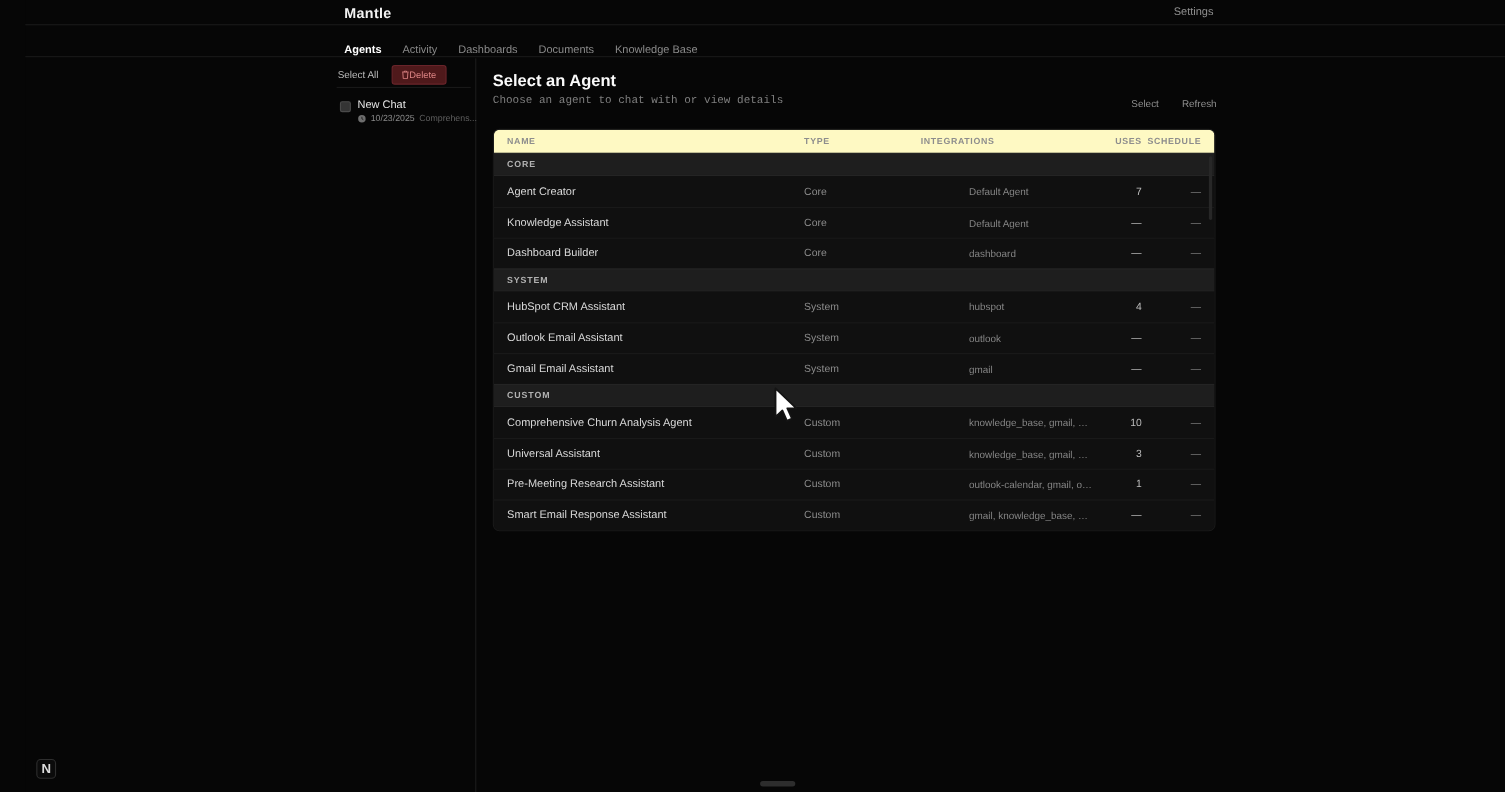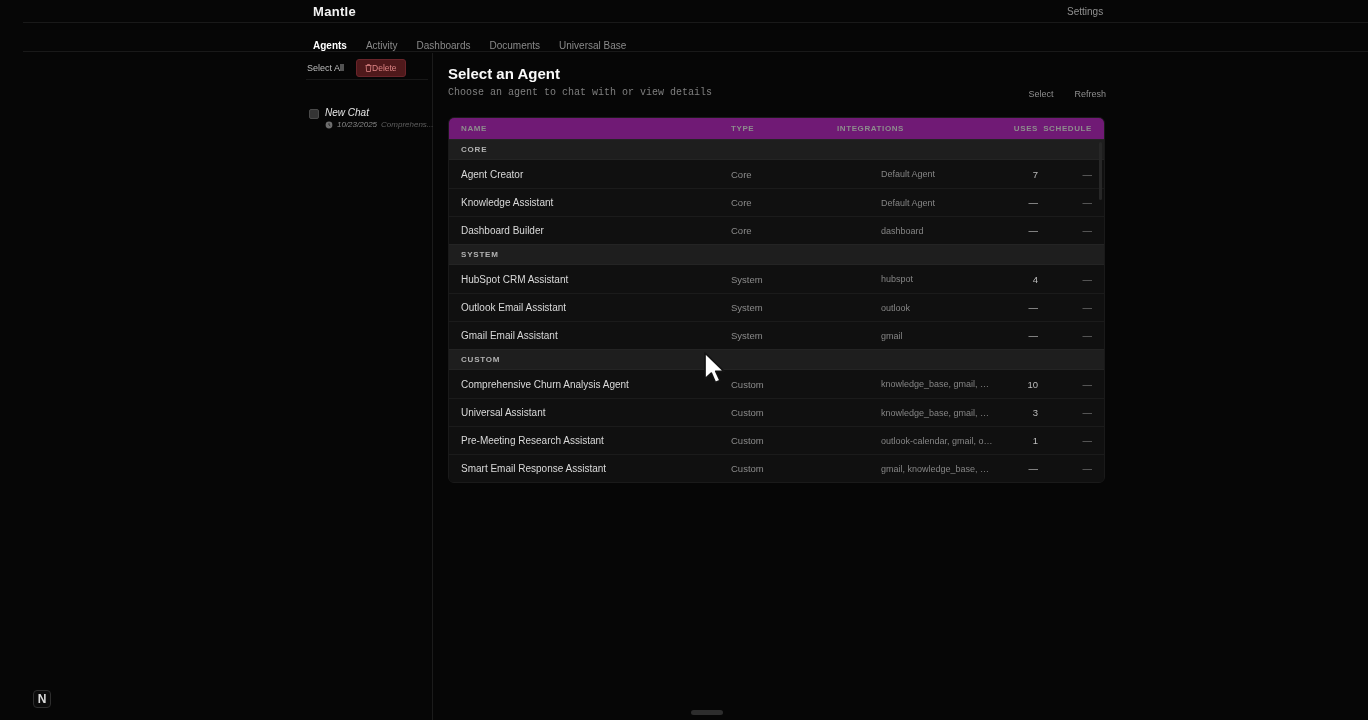--- a/index.html
+++ b/index.html
@@ -26,41 +26,41 @@
   .sidebar { position:relative; width:410px; height:100%; border-right:1px solid #1b1b1b; }
   .main    { position:relative; flex:1; height:100%; }
 
   
   .side-toolbar { position:absolute; left:284px; top:6px; display:flex; align-items:center; gap:12px;justify-content:space-between; }
   .select-all { font-size:9px; color:#bdbdbd; cursor:pointer; }
   .delete-btn { display:flex; align-items:center; gap:0; background:#4f191b;
                 color:#dd8484; font-size:8.5px; padding:3px 8px; border-radius:3px;
                 border:1px solid #69242a; cursor:pointer; }
   .side-divider { position:absolute; left:283px; right:4px; top:26px; border-bottom:1px solid #181818; }
-  .chat-item { position:absolute; left:283px; right:6px; top:52px; height:30px; cursor:pointer;font-style:italic; }
+  .chat-item { position:absolute; left:283px; right:6px; top:35px; height:30px; cursor:pointer; }
   .chat-check { position:absolute; left:3px; top:4px; width:10px; height:10px;
                 background:#343434; border:1px solid #4a4a4a; border-radius:2px; }
   .chat-title { position:absolute; left:19px; top:2px; font-size:10px; color:#e6e6e6; }
   .chat-meta { position:absolute; left:19px; top:15px; display:flex; align-items:center; gap:4px; }
   .chat-date { font-size:8px; color:#8a8a8a; }
   .chat-tag { font-size:8px; color:#5f5f5f; max-width:60px; overflow:hidden;
               text-overflow:ellipsis; white-space:nowrap; }
 
   
   .page-title { position:absolute; left:15px; top:12px; font-size:15px; font-weight:700; color:#fafafa; }
   .page-subtitle { position:absolute; left:15px; top:34px; font-size:10px; color:#7f7f7f;font-family:Liberation Mono, monospace; }
   .header-actions { position:absolute; right:285px; top:36px; display:flex; gap:21px; }
   .action-link { font-size:9px; color:#8f8f8f; cursor:pointer; }
 
   
   .agents-table { position:absolute; left:15px; top:64px; width:657px; background:#0f0f0f;
                   border:1px solid #1a1a1a; border-radius:6px; overflow:hidden; }
   .thead, .trow { display:grid; grid-template-columns:270px 106px 166px 35px 54px;
                   align-items:center; padding:0 14px 0 12px; }
-  .thead { height:21px; background:#701a75; }
+  .thead { height:21px; background:#fef9c3; }
   .thead span { font-size:8px; color:#8d8d8d; letter-spacing:.6px; font-weight:700; }
   .col-uses, .col-schedule { text-align:right; }
   .section-bar { height:21px; background:#1e1e1e; display:flex; align-items:center;
                  padding-left:12px; font-size:8px; font-weight:700; letter-spacing:.8px;
                  color:#b2b2b2; border-top:1px solid #242424; border-bottom:1px solid #242424; }
   .trow { height:28px; background:#101010; cursor:pointer; }
   .trow + .trow { border-top:1px solid #1b1b1b; }
   .cell { overflow:hidden; text-overflow:ellipsis; white-space:nowrap; }
   .cell-name { font-size:10px; color:#d9d9d9; }
   .cell-type { font-size:9.5px; color:#8b8b8b; }
@@ -89,21 +89,21 @@
   <div class="topbar">
     <div class="brand">Mantle</div>
     <div class="settings">Settings</div>
   </div>
 
   <div class="navrow">
       <span class="tab active">Agents</span>
       <span class="tab">Activity</span>
       <span class="tab">Dashboards</span>
       <span class="tab">Documents</span>
-      <span class="tab">Universal Base</span>
+      <span class="tab">Knowledge Base</span>
     </div>
 
   <div class="content">
 
     <div class="sidebar">
       <div class="side-toolbar">
         <span class="select-all">Select All</span>
         <span class="delete-btn">
           <svg class="icon-svg" width="7" height="8" viewBox="0 0 7 8">
             <path d="M0.5 1.5 h6 M2.5 1.5 v-1 h2 v1 M1.2 1.8 l0.4 5.7 h3.8 l0.4-5.7" fill="none" stroke="#dd8484" stroke-width="0.8"></path>

